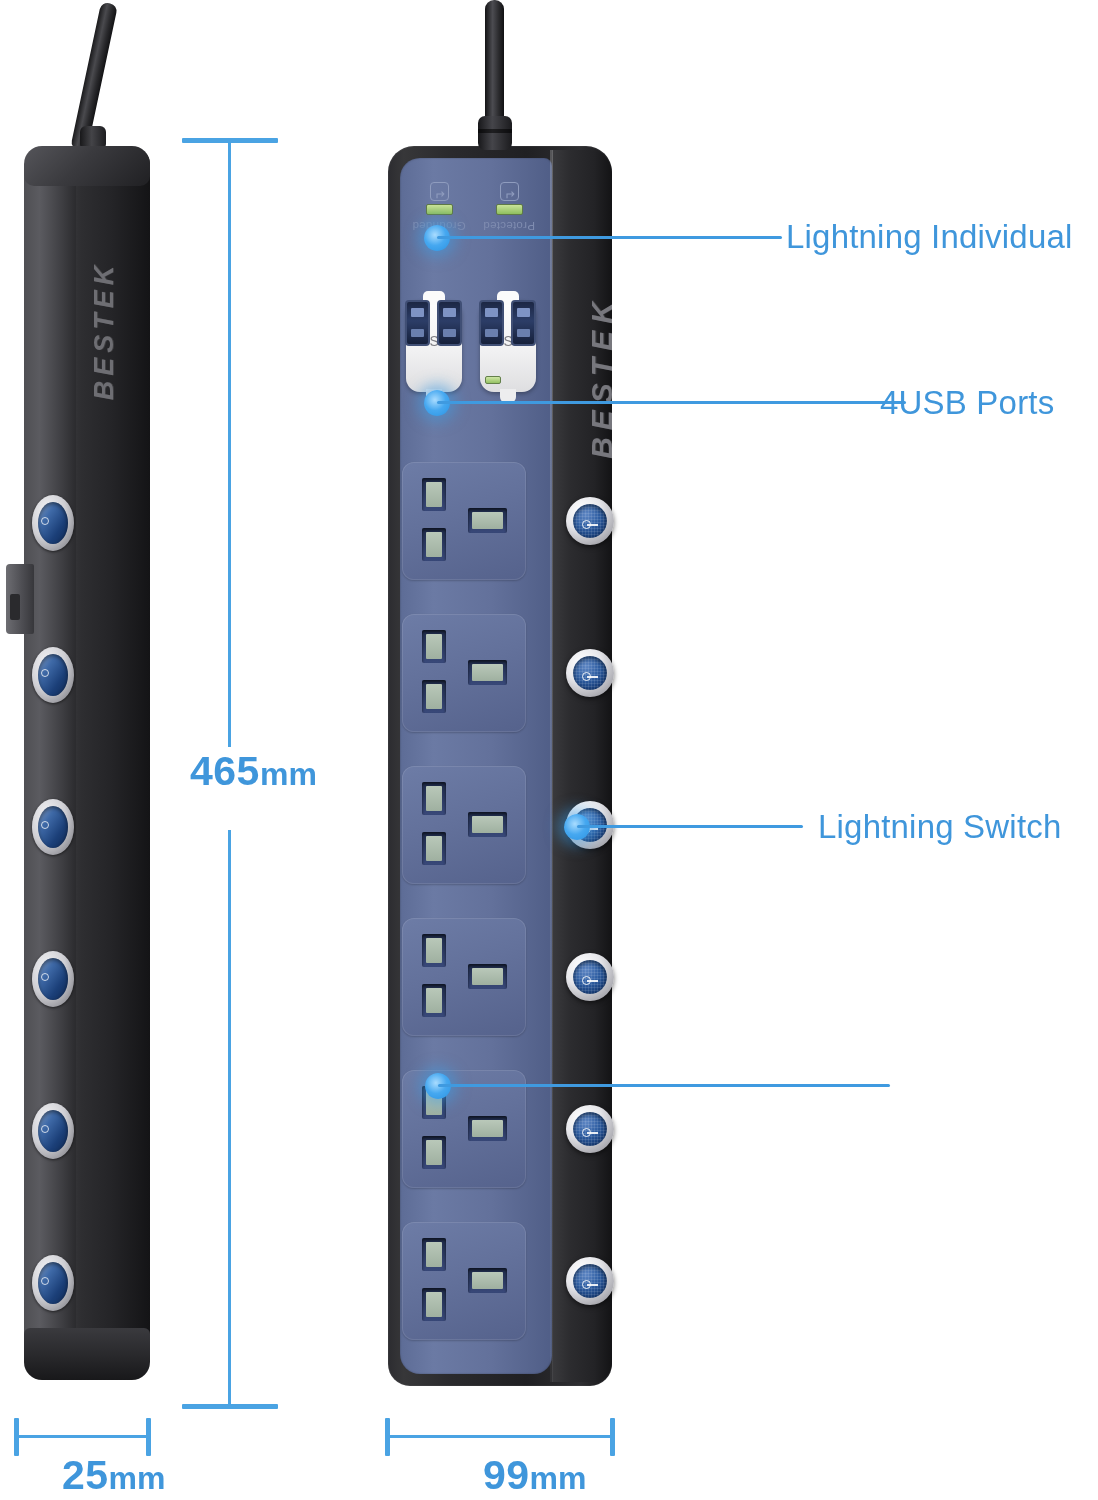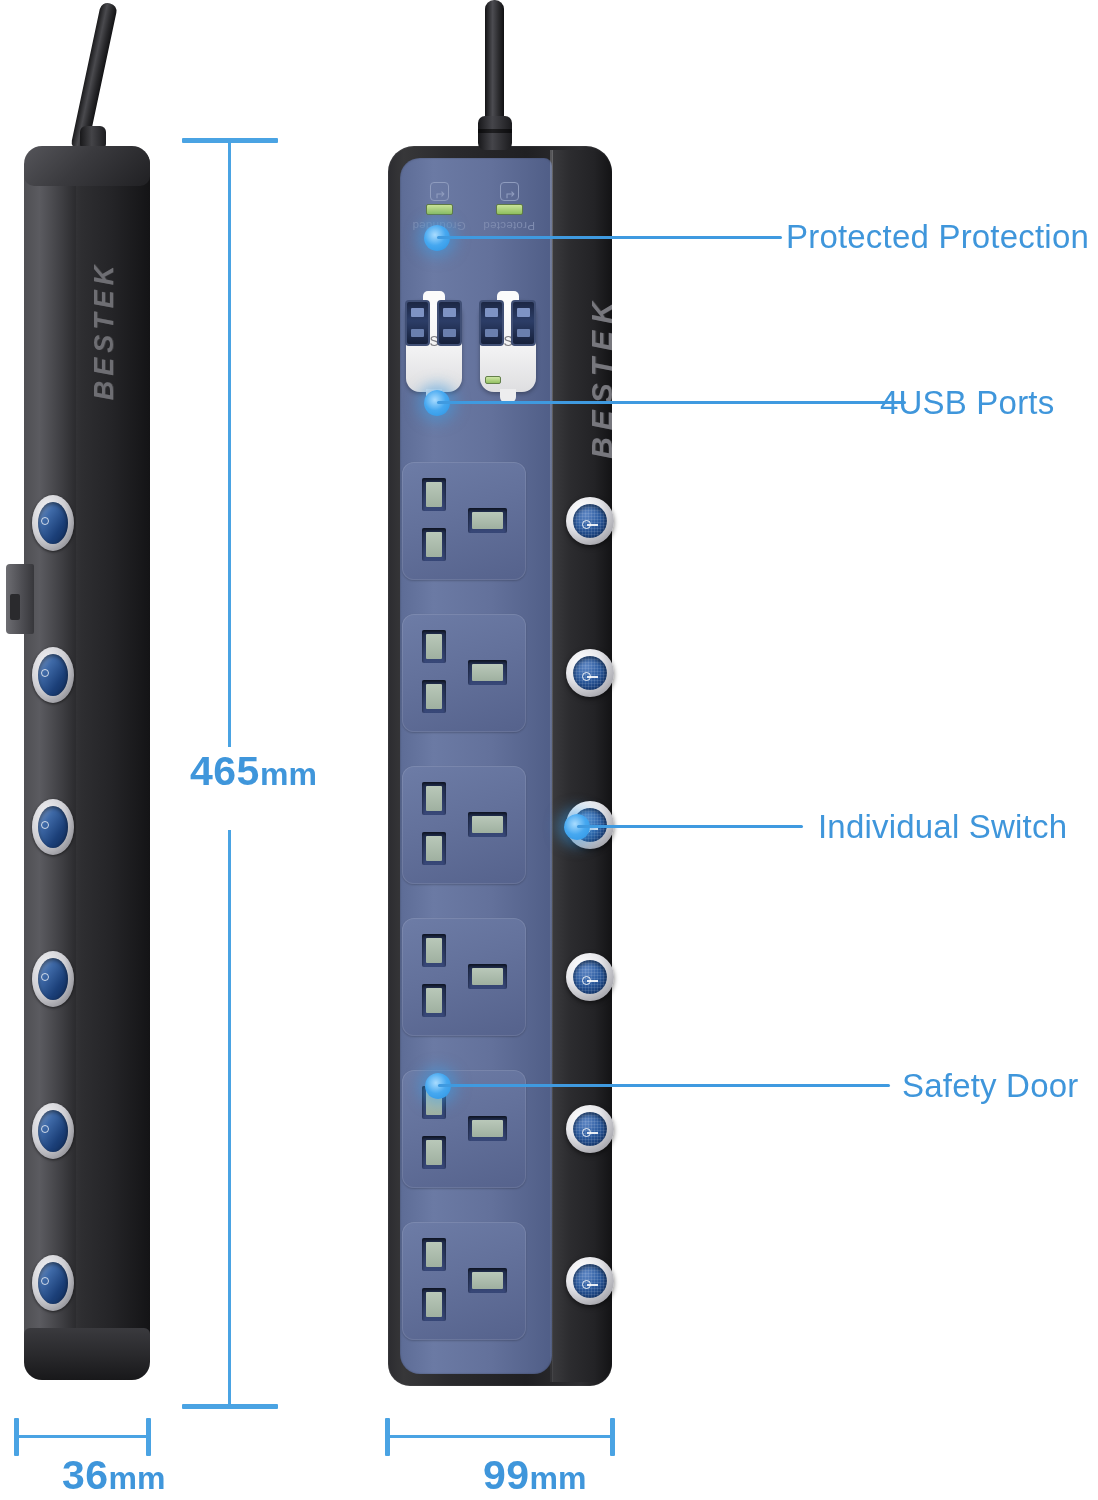--- a/index.html
+++ b/index.html
@@ -460,47 +460,46 @@
           <i>
             <span class="rk-o"></span>
             <span class="rk-i"></span>
           </i>
         </div>
       </div>
   </div>
 
   <div class="callout-dot" style="left:424px; top:225px"></div>
   <div class="callout-line" style="left:437px; top:236px; width:345px"></div>
-  <div class="callout-text" style="left:786px; top:218px">Protected Protection</div>
+  <div class="callout-text" style="left:786px; top:218px">Lightning Individual</div>
 
   <div class="callout-dot" style="left:424px; top:390px"></div>
   <div class="callout-line" style="left:437px; top:401px; width:469px"></div>
   <div class="callout-text" style="left:880px; top:384px">4USB Ports</div>
 
   <div class="callout-dot" style="left:564px; top:814px"></div>
   <div class="callout-line" style="left:577px; top:825px; width:226px"></div>
-  <div class="callout-text" style="left:818px; top:808px">Individual Switch</div>
+  <div class="callout-text" style="left:818px; top:808px">Lightning Switch</div>
 
   <div class="callout-dot" style="left:425px; top:1073px"></div>
   <div class="callout-line" style="left:438px; top:1084px; width:452px"></div>
-  <div class="callout-text" style="left:902px; top:1067px">Safety Door</div>
 
   <div class="dim-cap-h" style="left:182px; top:138px; width:96px"></div>
   <div class="dim-line-v" style="left:228px; top:142px; height:605px"></div>
   <div class="dim-line-v" style="left:228px; top:830px; height:578px"></div>
   <div class="dim-cap-h" style="left:182px; top:1404px; width:96px"></div>
   <div class="dim-text" style="left:150px; top:748px">
     <span class="num">465</span><span class="unit">mm</span>
   </div>
 
   <div class="dim-cap-v" style="left:14px;  top:1418px; height:38px"></div>
   <div class="dim-line-h" style="left:16px;  top:1435px; width:132px"></div>
   <div class="dim-cap-v" style="left:146px; top:1418px; height:38px"></div>
   <div class="dim-text" style="left:22px;  top:1452px">
-    <span class="num">36</span><span class="unit">mm</span>
+    <span class="num">25</span><span class="unit">mm</span>
   </div>
 
   <div class="dim-cap-v" style="left:385px; top:1418px; height:38px"></div>
   <div class="dim-line-h" style="left:387px; top:1435px; width:225px"></div>
   <div class="dim-cap-v" style="left:610px; top:1418px; height:38px"></div>
   <div class="dim-text" style="left:443px; top:1452px">
     <span class="num">99</span><span class="unit">mm</span>
   </div>
 
 </div>

